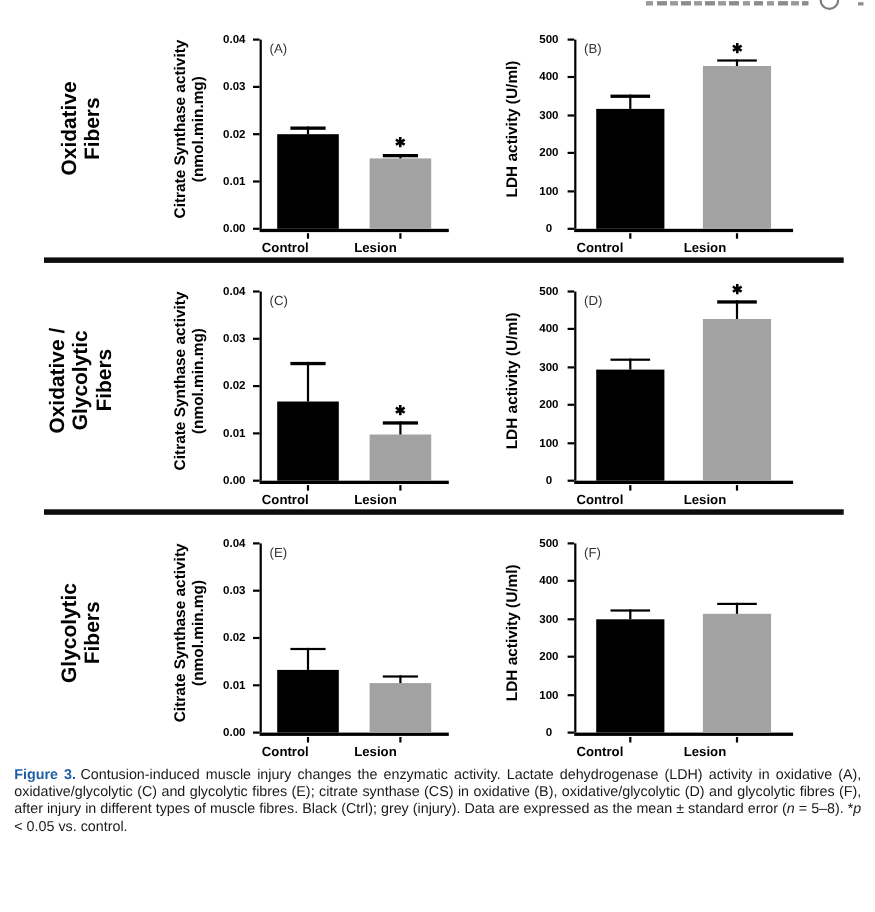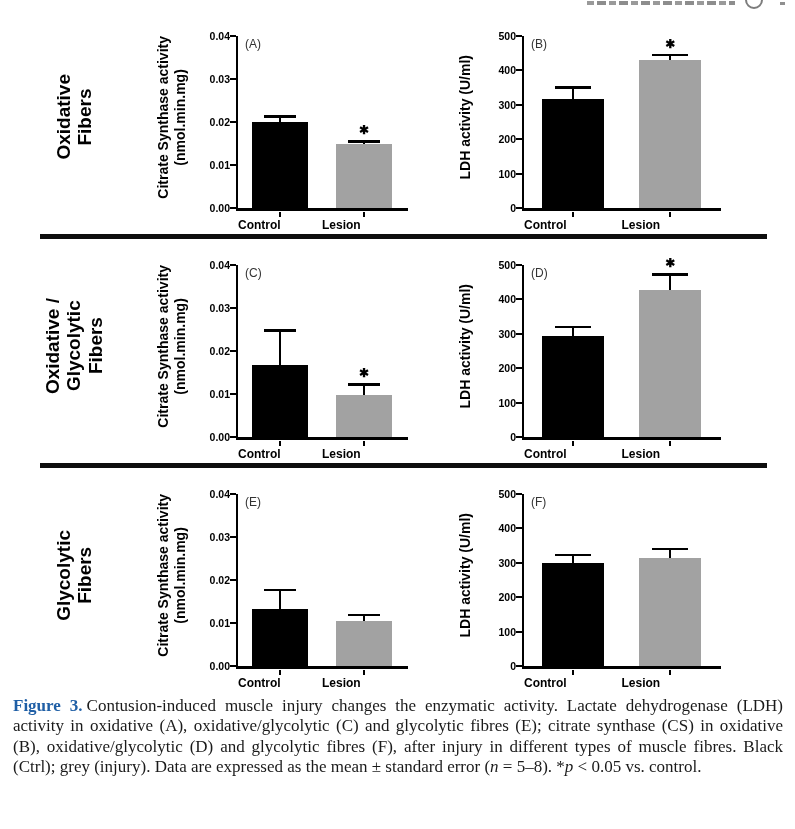--- a/index.html
+++ b/index.html
@@ -24,30 +24,30 @@
 
   .chart{display:flex;align-items:stretch;}
   .chart.ldh{margin-left:42px;}
   .ylabel{display:flex;align-items:center;justify-content:center;}
   .ylabel .vtext{font-size:14px;font-weight:bold;line-height:1.2;color:#000;}
 
   .plotwrap{position:relative;padding-left:40px;padding-top:10px;}
   .plot{position:relative;height:172px;border-left:2px solid #000;}
   .baseline{position:absolute;left:-2px;bottom:-3px;width:calc(100% + 4px);height:3px;background:#000;}
   .ytick{position:absolute;left:-8px;width:6px;height:2px;background:#000;}
-  .yticklabel{position:absolute;left:0;width:34px;text-align:right;font-size:10.5px;font-weight:bold;color:#000;line-height:14px;}
+  .yticklabel{position:absolute;left:0;width:34px;text-align:center;font-size:10.5px;font-weight:bold;color:#000;line-height:14px;}
   .panel-label{position:absolute;top:1px;left:7px;font-size:12px;font-weight:400;color:#333;}
   .bar{position:absolute;bottom:0;}
   .errline{position:absolute;width:2px;background:#000;}
   .errcap{position:absolute;height:2.5px;background:#000;}
   .star{position:absolute;width:14px;text-align:center;font-size:12px;font-weight:bold;color:#000;line-height:12px;}
   .xtick{position:absolute;bottom:-9px;width:2px;height:5px;background:#000;}
   .xcat{position:absolute;font-size:12px;font-weight:bold;color:#000;top:182px;}
 
-  .caption{margin:6px 12px 0 13px;font-size:17px;line-height:1.2;text-align:justify;color:#1a1a1a;font-family:Liberation Serif, serif;}
+  .caption{margin:6px 12px 0 13px;font-size:13px;line-height:1.2;text-align:justify;color:#1a1a1a;}
   .figlabel{font-weight:bold;margin-right:4px;}
 </style>
 </head>
 <body>
 
 <div class="page">
 
   <div class="masthead">
     <div class="mh-text"></div>
     <div class="mh-circle"></div>

